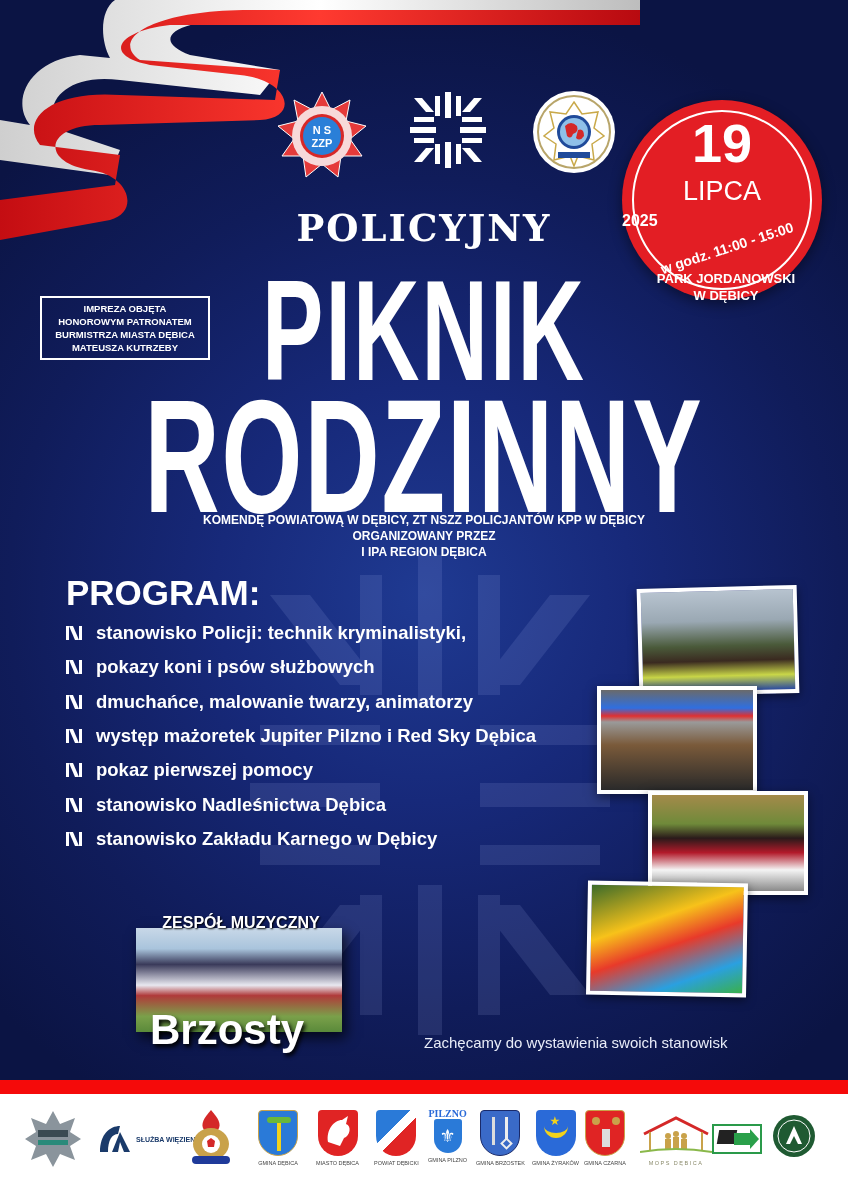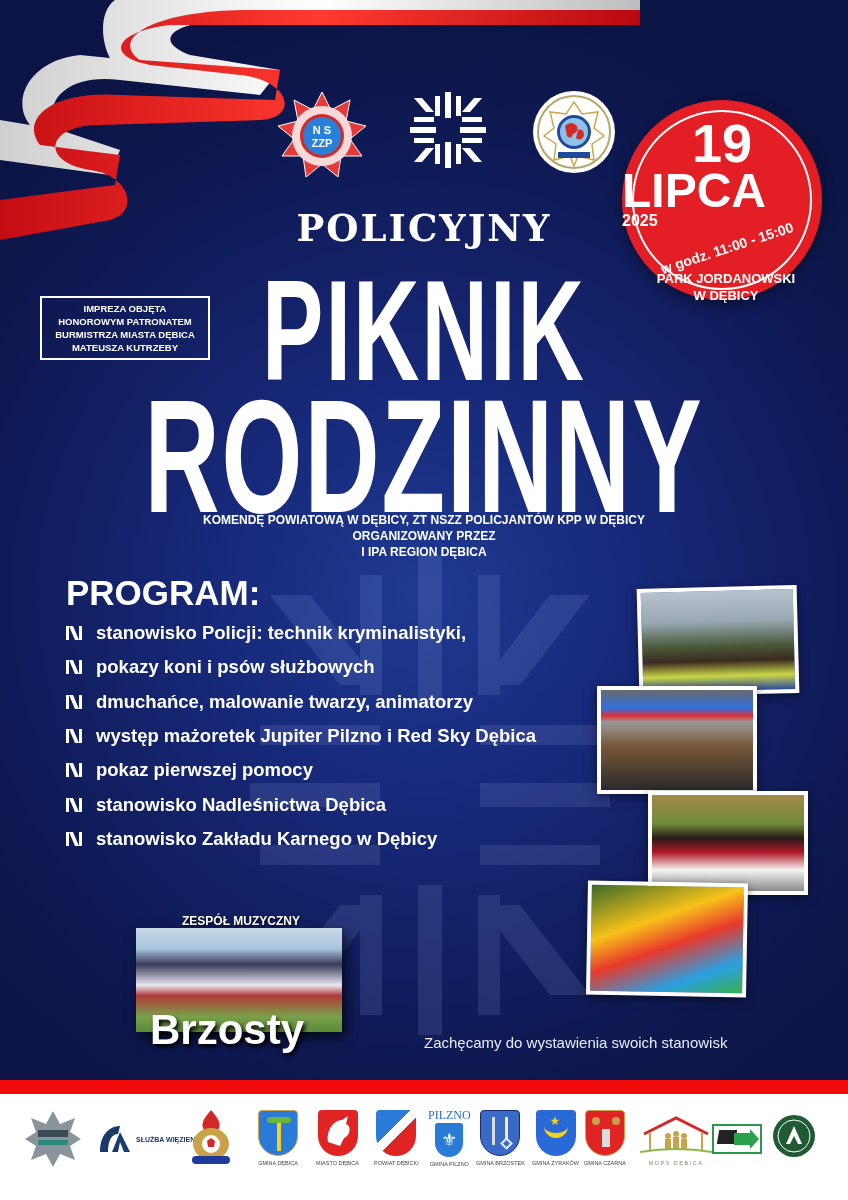--- a/index.html
+++ b/index.html
@@ -44,22 +44,22 @@
     .date-circle {
       position: absolute; left: 0; top: 0; width: 200px; height: 200px; border-radius: 50%;
       background: #e31e24; box-shadow: 0 4px 14px rgba(0,0,0,0.45);
     }
     .date-ring {
       position: absolute; left: 10px; top: 10px; width: 180px; height: 180px; border-radius: 50%;
       border: 2px solid #fff;
     }
     .date-day { position: absolute; left: 0; top: 16px; width: 200px; text-align: center; color:#fff;
       font-family: "Liberation Sans", sans-serif; font-weight: bold; font-size: 54px; line-height: 54px; }
-    .date-month { position: absolute; left: 0; top: 72px; width: 200px; text-align: left; color:#fff;
-      font-family: "Liberation Sans", sans-serif; font-weight: bold; font-size: 48px; line-height: 38px; }
+    .date-month { position: absolute; left: 0; top: 72px; width: 200px; text-align: center; color:#fff;
+      font-family: "Liberation Sans", sans-serif; font-weight: normal; font-size: 27px; line-height: 38px; }
     .date-year { position: absolute; left: 0; top: 112px; width: 200px; text-align: left; color:#fff;
       font-family: "Liberation Sans", sans-serif; font-weight: bold; font-size: 16px; }
     .date-hours { position: absolute; left: 30px; top: 140px; width: 150px; text-align: center; color:#fff;
       font-family: "Liberation Sans", sans-serif; font-weight: bold; font-size: 14px; transform: rotate(-18deg); }
     .venue { position: absolute; left: 626px; top: 270px; width: 200px; text-align: center; color:#fff;
       font-family: "Liberation Sans", sans-serif; font-weight: bold; font-size: 13px; line-height: 17px; }
 
     .organizers {
       position: absolute; top: 512px; left: 0; width: 848px; text-align: center; color: #fff;
       font-family: "Liberation Sans", sans-serif; font-weight: bold; font-size: 12px; line-height: 16px;
@@ -81,21 +81,21 @@
       background: linear-gradient(180deg,#b7c3cf 0%,#9aa8b3 30%,#4a5a3a 55%,#3a2a20 70%,#c9d648 85%,#2a4aa0 100%); }
     .photo-2 { left: 597px; top: 686px; width: 160px; height: 108px;
       background: linear-gradient(180deg,#6a6a6a 0%,#2f6fe0 18%,#e03030 26%,#9a9a9a 32%,#7a5a3a 55%,#2a2a2a 100%); }
     .photo-3 { left: 648px; top: 791px; width: 160px; height: 104px;
       background: linear-gradient(180deg,#a48a4a 0%,#6f8a3a 30%,#2a1a1a 45%,#b21a2a 60%,#f4f4f4 78%,#8a8a8a 100%); }
     .photo-4 { left: 587px; top: 882px; width: 160px; height: 114px; transform: rotate(1deg);
       background: linear-gradient(160deg,#3a6a2a 0%,#f7c21a 35%,#e83a2a 55%,#2aa0e0 80%,#3ab04a 100%); }
 
     .band { position: absolute; left: 136px; top: 914px; width: 210px; height: 130px; }
     .band-label { position: absolute; left: 0; top: 0; width: 210px; text-align: center; color: #fff;
-      font-family: "Liberation Sans", sans-serif; font-weight: bold; font-size: 12px; text-shadow: 1px 1px 2px #000; z-index: 2; }
+      font-family: "Liberation Sans", sans-serif; font-weight: bold; font-size: 16px; text-shadow: 1px 1px 2px #000; z-index: 2; }
     .band-photo { position: absolute; left: 0; top: 14px; width: 206px; height: 104px;
       box-shadow: 4px 6px 12px rgba(0,0,0,0.7);
       background: linear-gradient(180deg,#c8d8e8 0%,#a9c4dc 20%,#3a3a5a 35%,#e8e8f0 55%,#b03a3a 65%,#7aa04a 85%,#5a8a3a 100%); }
     .band-name { position: absolute; left: 14px; top: 92px; color: #fff;
       font-family: "Liberation Sans", sans-serif; font-weight: bold; font-size: 42px; letter-spacing: 0px;
       text-shadow: 2px 3px 4px #000; z-index: 2; }
 
     .invite { position: absolute; left: 424px; top: 1034px; color: #e8ecf8;
       font-family: "Liberation Sans", sans-serif; font-size: 15px; }
 
@@ -342,21 +342,21 @@
           <path d="M10 32 C8 20 16 10 24 10 L30 6 L28 14 C34 16 32 26 26 28 L22 36 Z" fill="#fff"></path>
         </svg>
     </div>
     <div class="cap">MIASTO DĘBICA</div>
   </div>
   <div class="sponsor" style="left:374px;">
     <div class="shield" style="background:linear-gradient(135deg,#2a7ad8 0%,#2a7ad8 40%,#fff 40%,#fff 55%,#e02424 55%);"></div>
     <div class="cap">POWIAT DĘBICKI</div>
   </div>
   <div class="sponsor" style="left:428px; top:14px;">
-    <div style="font-family:'Liberation Serif',serif; font-size:12px; color:#2a6ad8;">PILZNO</div>
+    <div style="font-family:'Liberation Serif',serif; font-size:10px; color:#2a6ad8;font-weight:bold;">PILZNO</div>
     <div class="shield" style="width:28px; height:34px; background:#2a7ad8;">
       <div style="position:absolute; left:6px; top:8px; color:#fff; font-size:18px; line-height:18px;">⚜</div>
     </div>
     <div class="cap">GMINA PILZNO</div>
   </div>
   <div class="sponsor" style="left:476px;">
     <div class="shield" style="background:#3a6ac8; border:1px solid #1a2a6a;">
       <div style="position:absolute; left:11px; top:6px; width:3px; height:28px; background:#ddd;"></div>
       <div style="position:absolute; left:24px; top:6px; width:3px; height:22px; background:#eee;"></div>
       <div style="position:absolute; left:21px; top:28px; width:9px; height:9px; border:2px solid #eee; transform:rotate(45deg);"></div>

